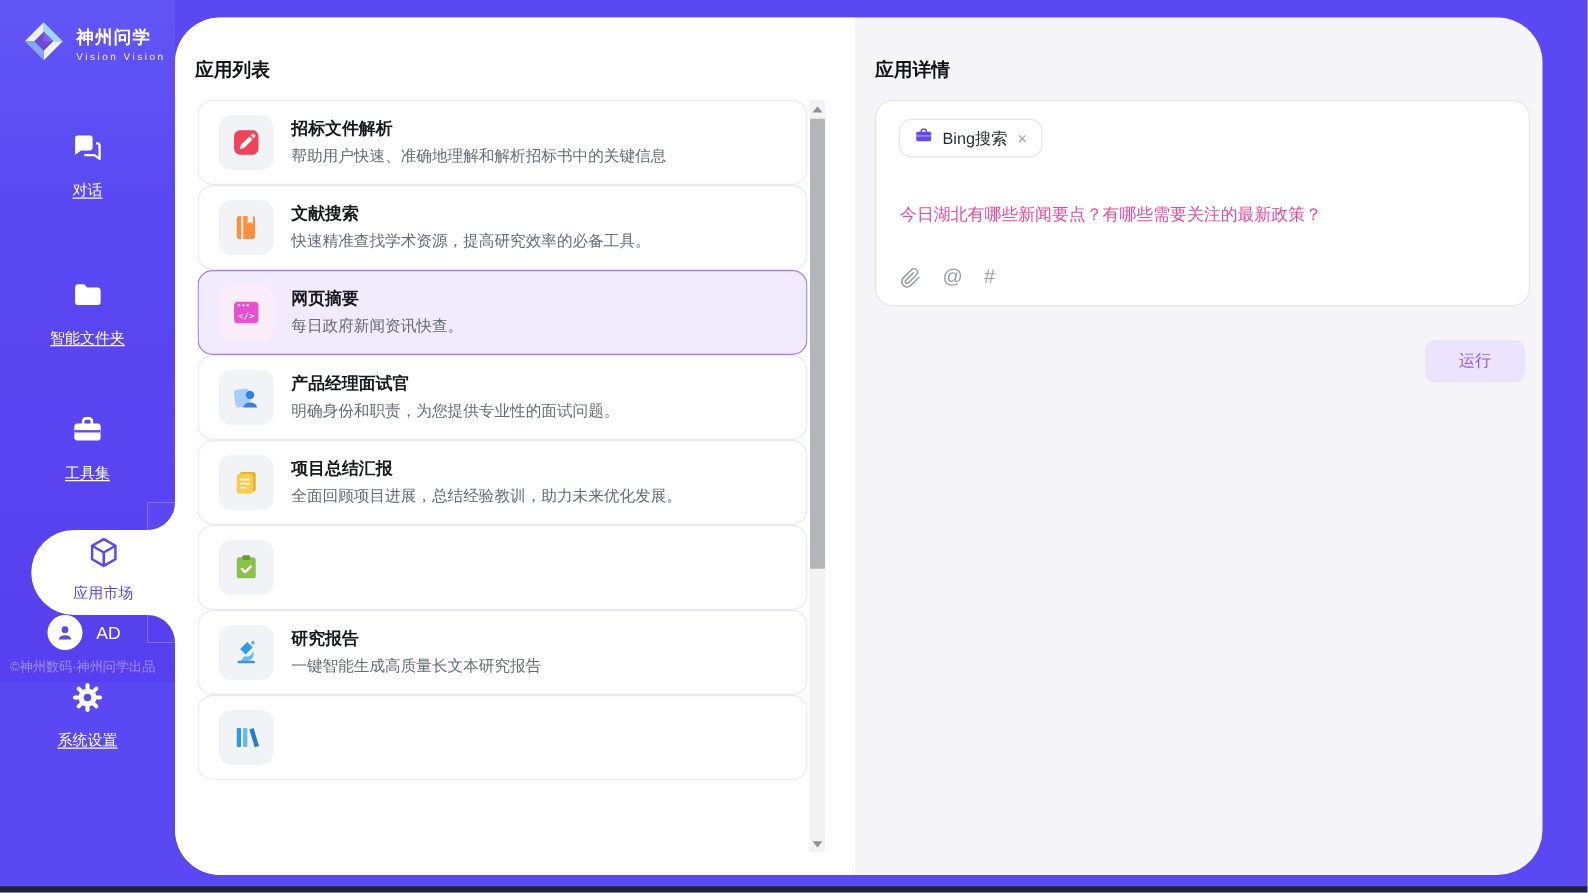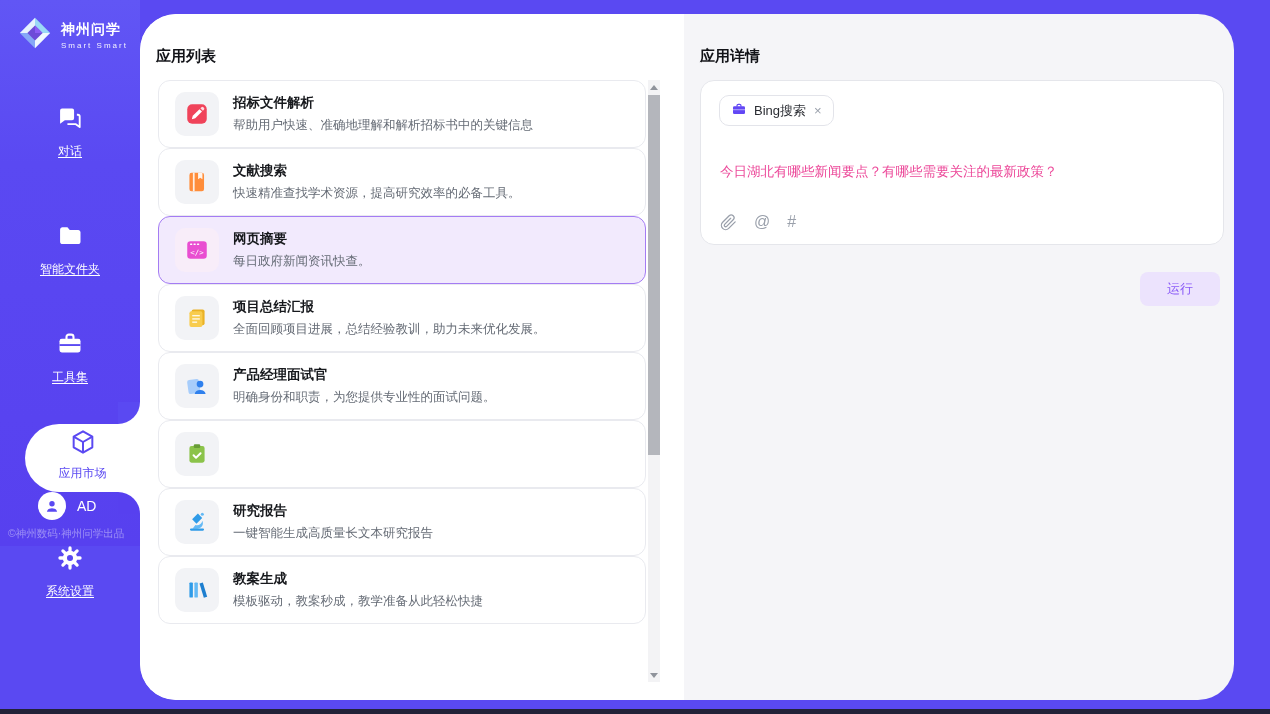--- a/index.html
+++ b/index.html
@@ -87,21 +87,21 @@
         <polygon points="20,4 4,20 20,20" fill="#e6f3fe"></polygon>
         <polygon points="20,4 36,20 20,20" fill="#9bd9f6"></polygon>
         <polygon points="36,20 20,36 20,20" fill="#f0f8ff"></polygon>
         <polygon points="4,20 20,36 20,20" fill="#86a8f7"></polygon>
         <polygon points="20,12 28,20 20,28 12,20" fill="#6d4bd8"></polygon>
         <polygon points="20,12 28,20 20,20" fill="#8a5cf5"></polygon>
       </svg>
     </span>
     <div class="brand-text">
       <div class="brand-name">神州问学</div>
-      <div class="brand-sub">Smart Smart</div>
+      <div class="brand-sub">Vision Vision</div>
     </div>
   </div>
 
   <div class="nav-item nav-chat">
     <span>
       <svg width="28" height="28" viewBox="0 0 24 24">
         <path d="M3.5 5.5A1.7 1.7 0 0 1 5.2 3.8h8.6a1.7 1.7 0 0 1 1.7 1.7v6.8a1.7 1.7 0 0 1-1.7 1.7H7.6l-4.1 3z" fill="#fff"></path>
         <path d="M9.8 17.2h6.9l3.6 2.6v-9a1.6 1.6 0 0 0-1.6-1.6h-.8" stroke="#fff" stroke-width="1.6" fill="none" stroke-linejoin="round"></path>
       </svg>
     </span>
@@ -218,50 +218,50 @@
         </span>
         <div>
           <div class="card-name">网页摘要</div>
           <div class="card-desc">每日政府新闻资讯快查。</div>
         </div>
       </div>
 
       <div class="card">
         <span class="card-icon">
           <svg width="26" height="26" viewBox="0 0 24 24">
+            <rect x="3.5" y="6" width="11" height="13" rx="2" fill="#a7cdfb" transform="rotate(-8 9 12.5)"></rect>
+            <circle cx="14.8" cy="10.2" r="3.1" fill="#2f80ed"></circle>
+            <path d="M9.8 19.4a5.2 4.5 0 0 1 10.2 0z" fill="#2f80ed"></path>
+          </svg>
+        </span>
+        <div>
+          <div class="card-name">产品经理面试官</div>
+          <div class="card-desc">明确身份和职责，为您提供专业性的面试问题。</div>
+        </div>
+      </div>
+
+      <div class="card">
+        <span class="card-icon">
+          <svg width="26" height="26" viewBox="0 0 24 24">
             <rect x="7" y="4.2" width="12" height="14.5" rx="1.8" fill="#eab226"></rect>
             <rect x="5" y="5.8" width="12" height="14.5" rx="1.8" fill="#f8cc4e"></rect>
             <rect x="7.6" y="9.2" width="7" height="1.3" fill="#fff" opacity=".85"></rect>
             <rect x="7.6" y="12.2" width="7" height="1.3" fill="#fff" opacity=".85"></rect>
             <rect x="7.6" y="15.2" width="4.5" height="1.3" fill="#fff" opacity=".85"></rect>
           </svg>
         </span>
         <div>
           <div class="card-name">项目总结汇报</div>
           <div class="card-desc">全面回顾项目进展，总结经验教训，助力未来优化发展。</div>
         </div>
       </div>
 
       <div class="card">
         <span class="card-icon">
           <svg width="26" height="26" viewBox="0 0 24 24">
-            <rect x="3.5" y="6" width="11" height="13" rx="2" fill="#a7cdfb" transform="rotate(-8 9 12.5)"></rect>
-            <circle cx="14.8" cy="10.2" r="3.1" fill="#2f80ed"></circle>
-            <path d="M9.8 19.4a5.2 4.5 0 0 1 10.2 0z" fill="#2f80ed"></path>
-          </svg>
-        </span>
-        <div>
-          <div class="card-name">产品经理面试官</div>
-          <div class="card-desc">明确身份和职责，为您提供专业性的面试问题。</div>
-        </div>
-      </div>
-
-      <div class="card">
-        <span class="card-icon">
-          <svg width="26" height="26" viewBox="0 0 24 24">
             <rect x="5" y="4.5" width="14" height="15.5" rx="2" fill="#8bc34a"></rect>
             <rect x="9" y="3" width="6" height="3.4" rx="1.2" fill="#679c36"></rect>
             <path d="M8.8 13.2l2.3 2.3 4.2-4.2" stroke="#fff" stroke-width="1.8" fill="none" stroke-linecap="round" stroke-linejoin="round"></path>
           </svg>
         </span>
       </div>
 
       <div class="card">
         <span class="card-icon">
           <svg width="26" height="26" viewBox="0 0 24 24">
@@ -278,24 +278,20 @@
       </div>
 
       <div class="card">
         <span class="card-icon">
           <svg width="26" height="26" viewBox="0 0 24 24">
             <rect x="5" y="5" width="3.2" height="14" rx=".8" fill="#2f9be8"></rect>
             <rect x="9.6" y="5" width="3.2" height="14" rx=".8" fill="#63b9f5"></rect>
             <path d="M14.3 6l3.1-1 4 13.2-3.1 1z" fill="#1e7fd0"></path>
           </svg>
         </span>
-        <div>
-          <div class="card-name">教案生成</div>
-          <div class="card-desc">模板驱动，教案秒成，教学准备从此轻松快捷</div>
-        </div>
       </div>
 
     </div>
 
     <div class="scrollbar">
       <div class="sb-arrow sb-up">
           <span class="tri-up"></span>
         </div>
       <div class="sb-thumb"></div>
       <div class="sb-arrow sb-down">

